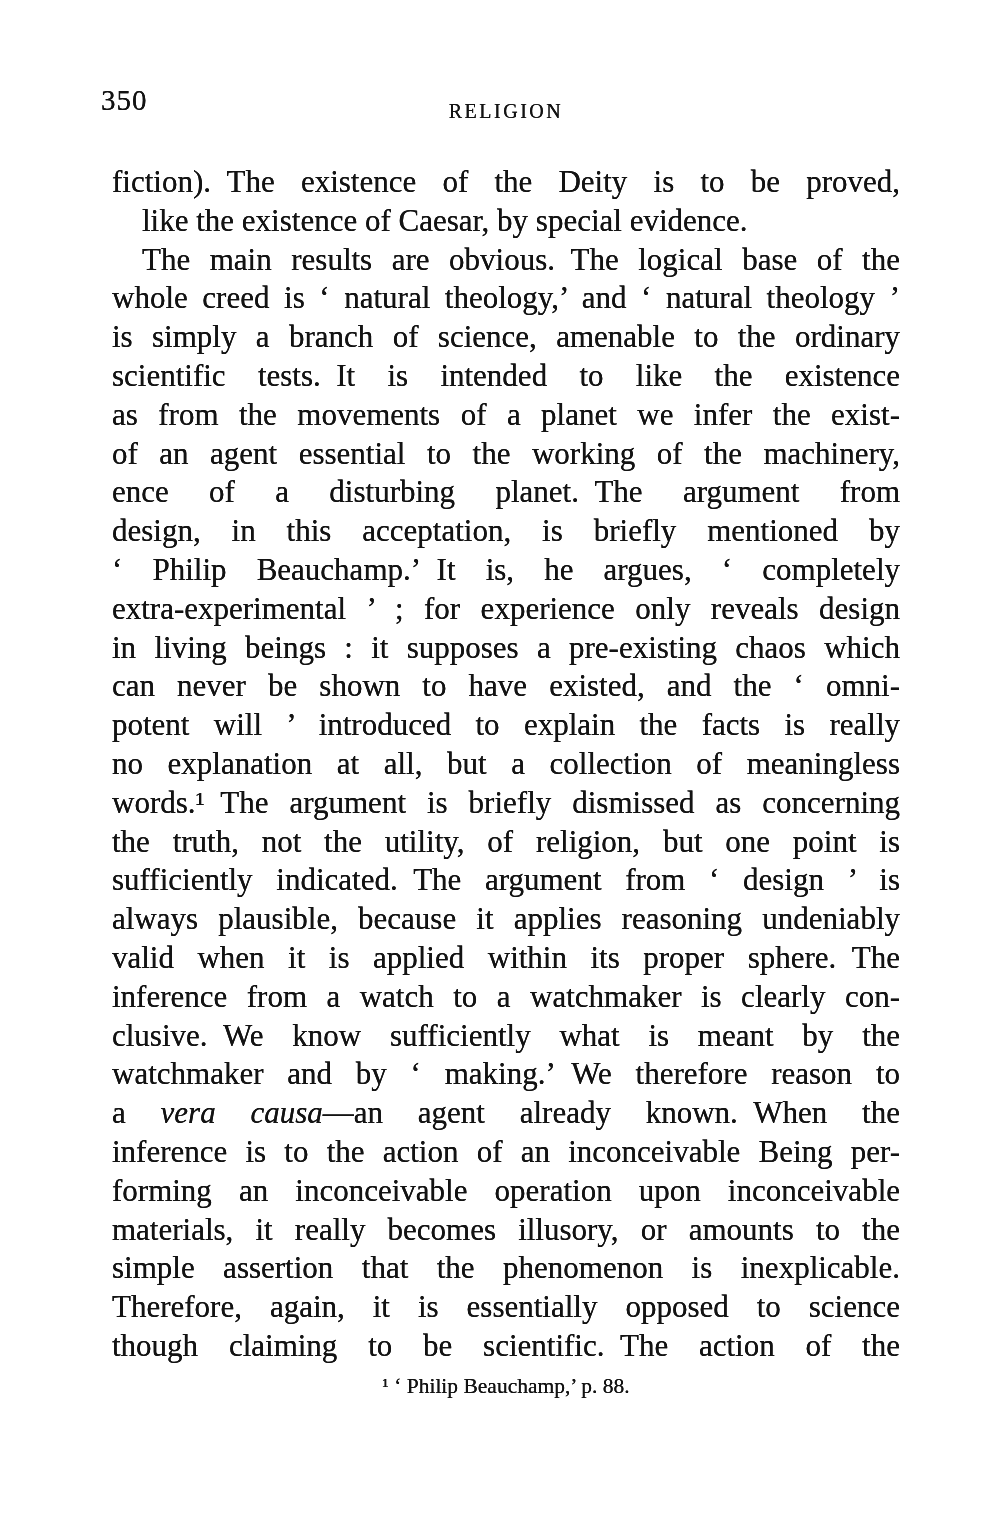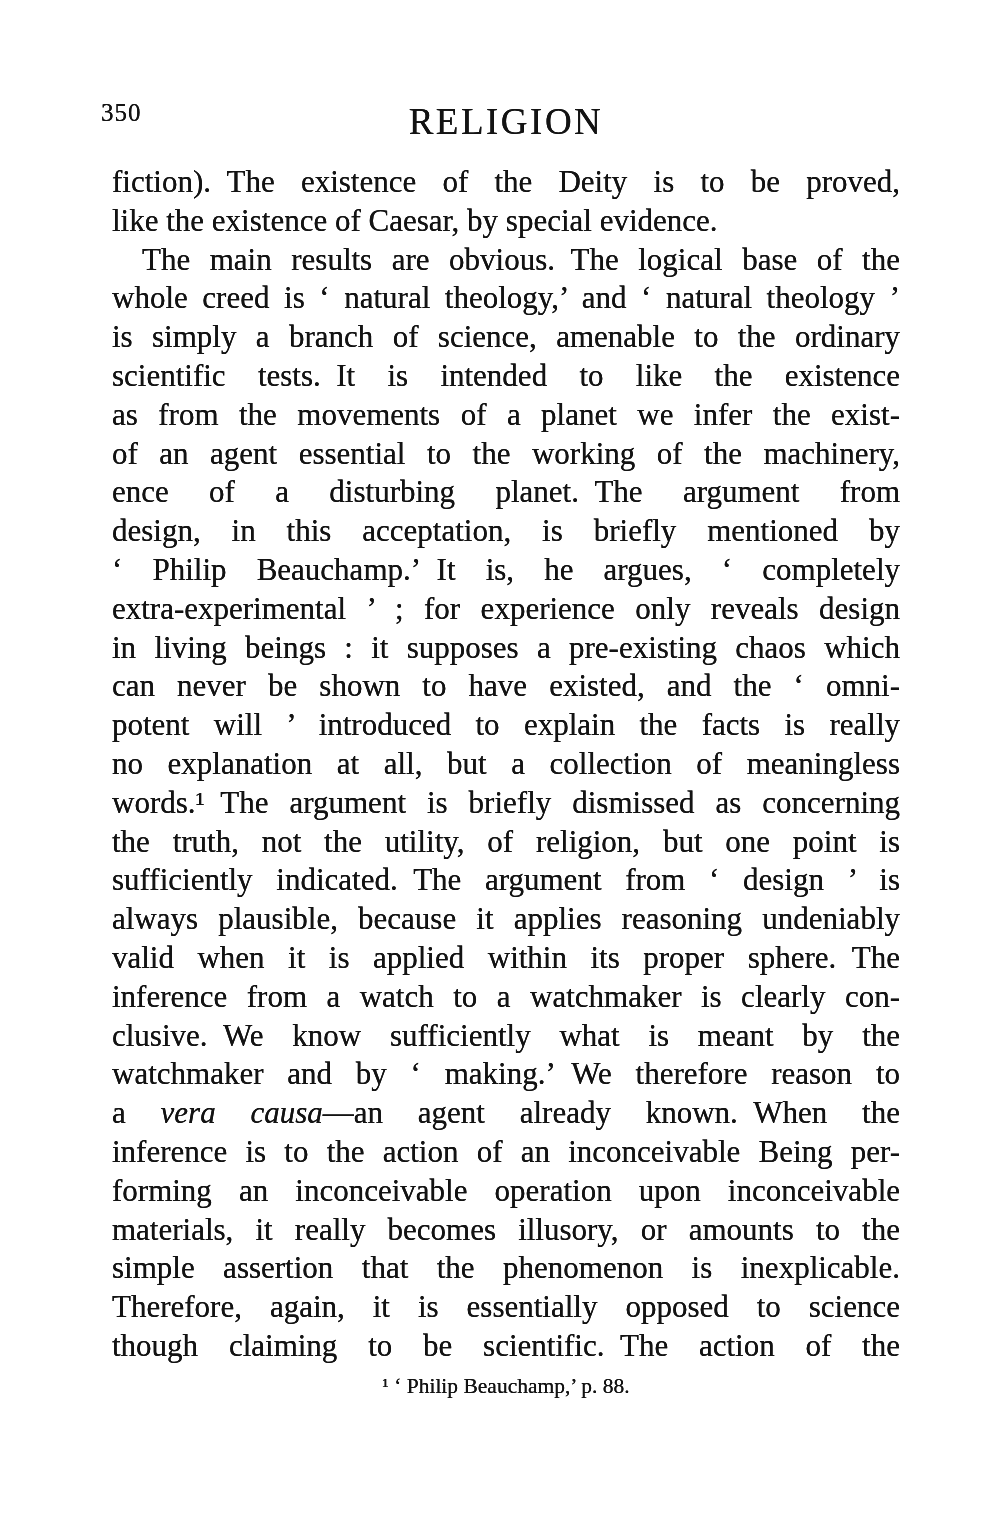--- a/index.html
+++ b/index.html
@@ -11,51 +11,52 @@
     width: 1000px;
     height: 1519px;
     position: relative;
     font-family: "Liberation Serif", "DejaVu Serif", serif;
     color: #131313;
     overflow: hidden;
   }
   .page-number {
     position: absolute;
     left: 101px;
-    top: 99px;
-    font-size: 25px;
+    top: 84px;
+    font-size: 29px;
     letter-spacing: 1px;
     text-shadow: 0 0 0.4px #000;
   }
   .running-header {
     position: absolute;
     left: 112px;
     top: 100px;
     width: 788px;
     text-align: center;
-    font-size: 37px;
+    font-size: 20px;
     letter-spacing: 2.5px;
     text-shadow: 0 0 0.4px #000;
   }
   .body-text {
     position: absolute;
     left: 112px;
     top: 163px;
     width: 788px;
     font-size: 31px;
     line-height: 38.8px;
     text-shadow: 0 0 0.4px #000;
   }
   .line {
     text-align: justify;
     text-align-last: justify;
     height: 38.8px;
   }
   .line.para-end {
     text-align-last: left;
+    margin-left: 30px;
   }
   .line.indent {
     text-indent: 30px;
   }
   .it {
   }
   .footnote {
     position: absolute;
     left: 112px;
     top: 1374px;

